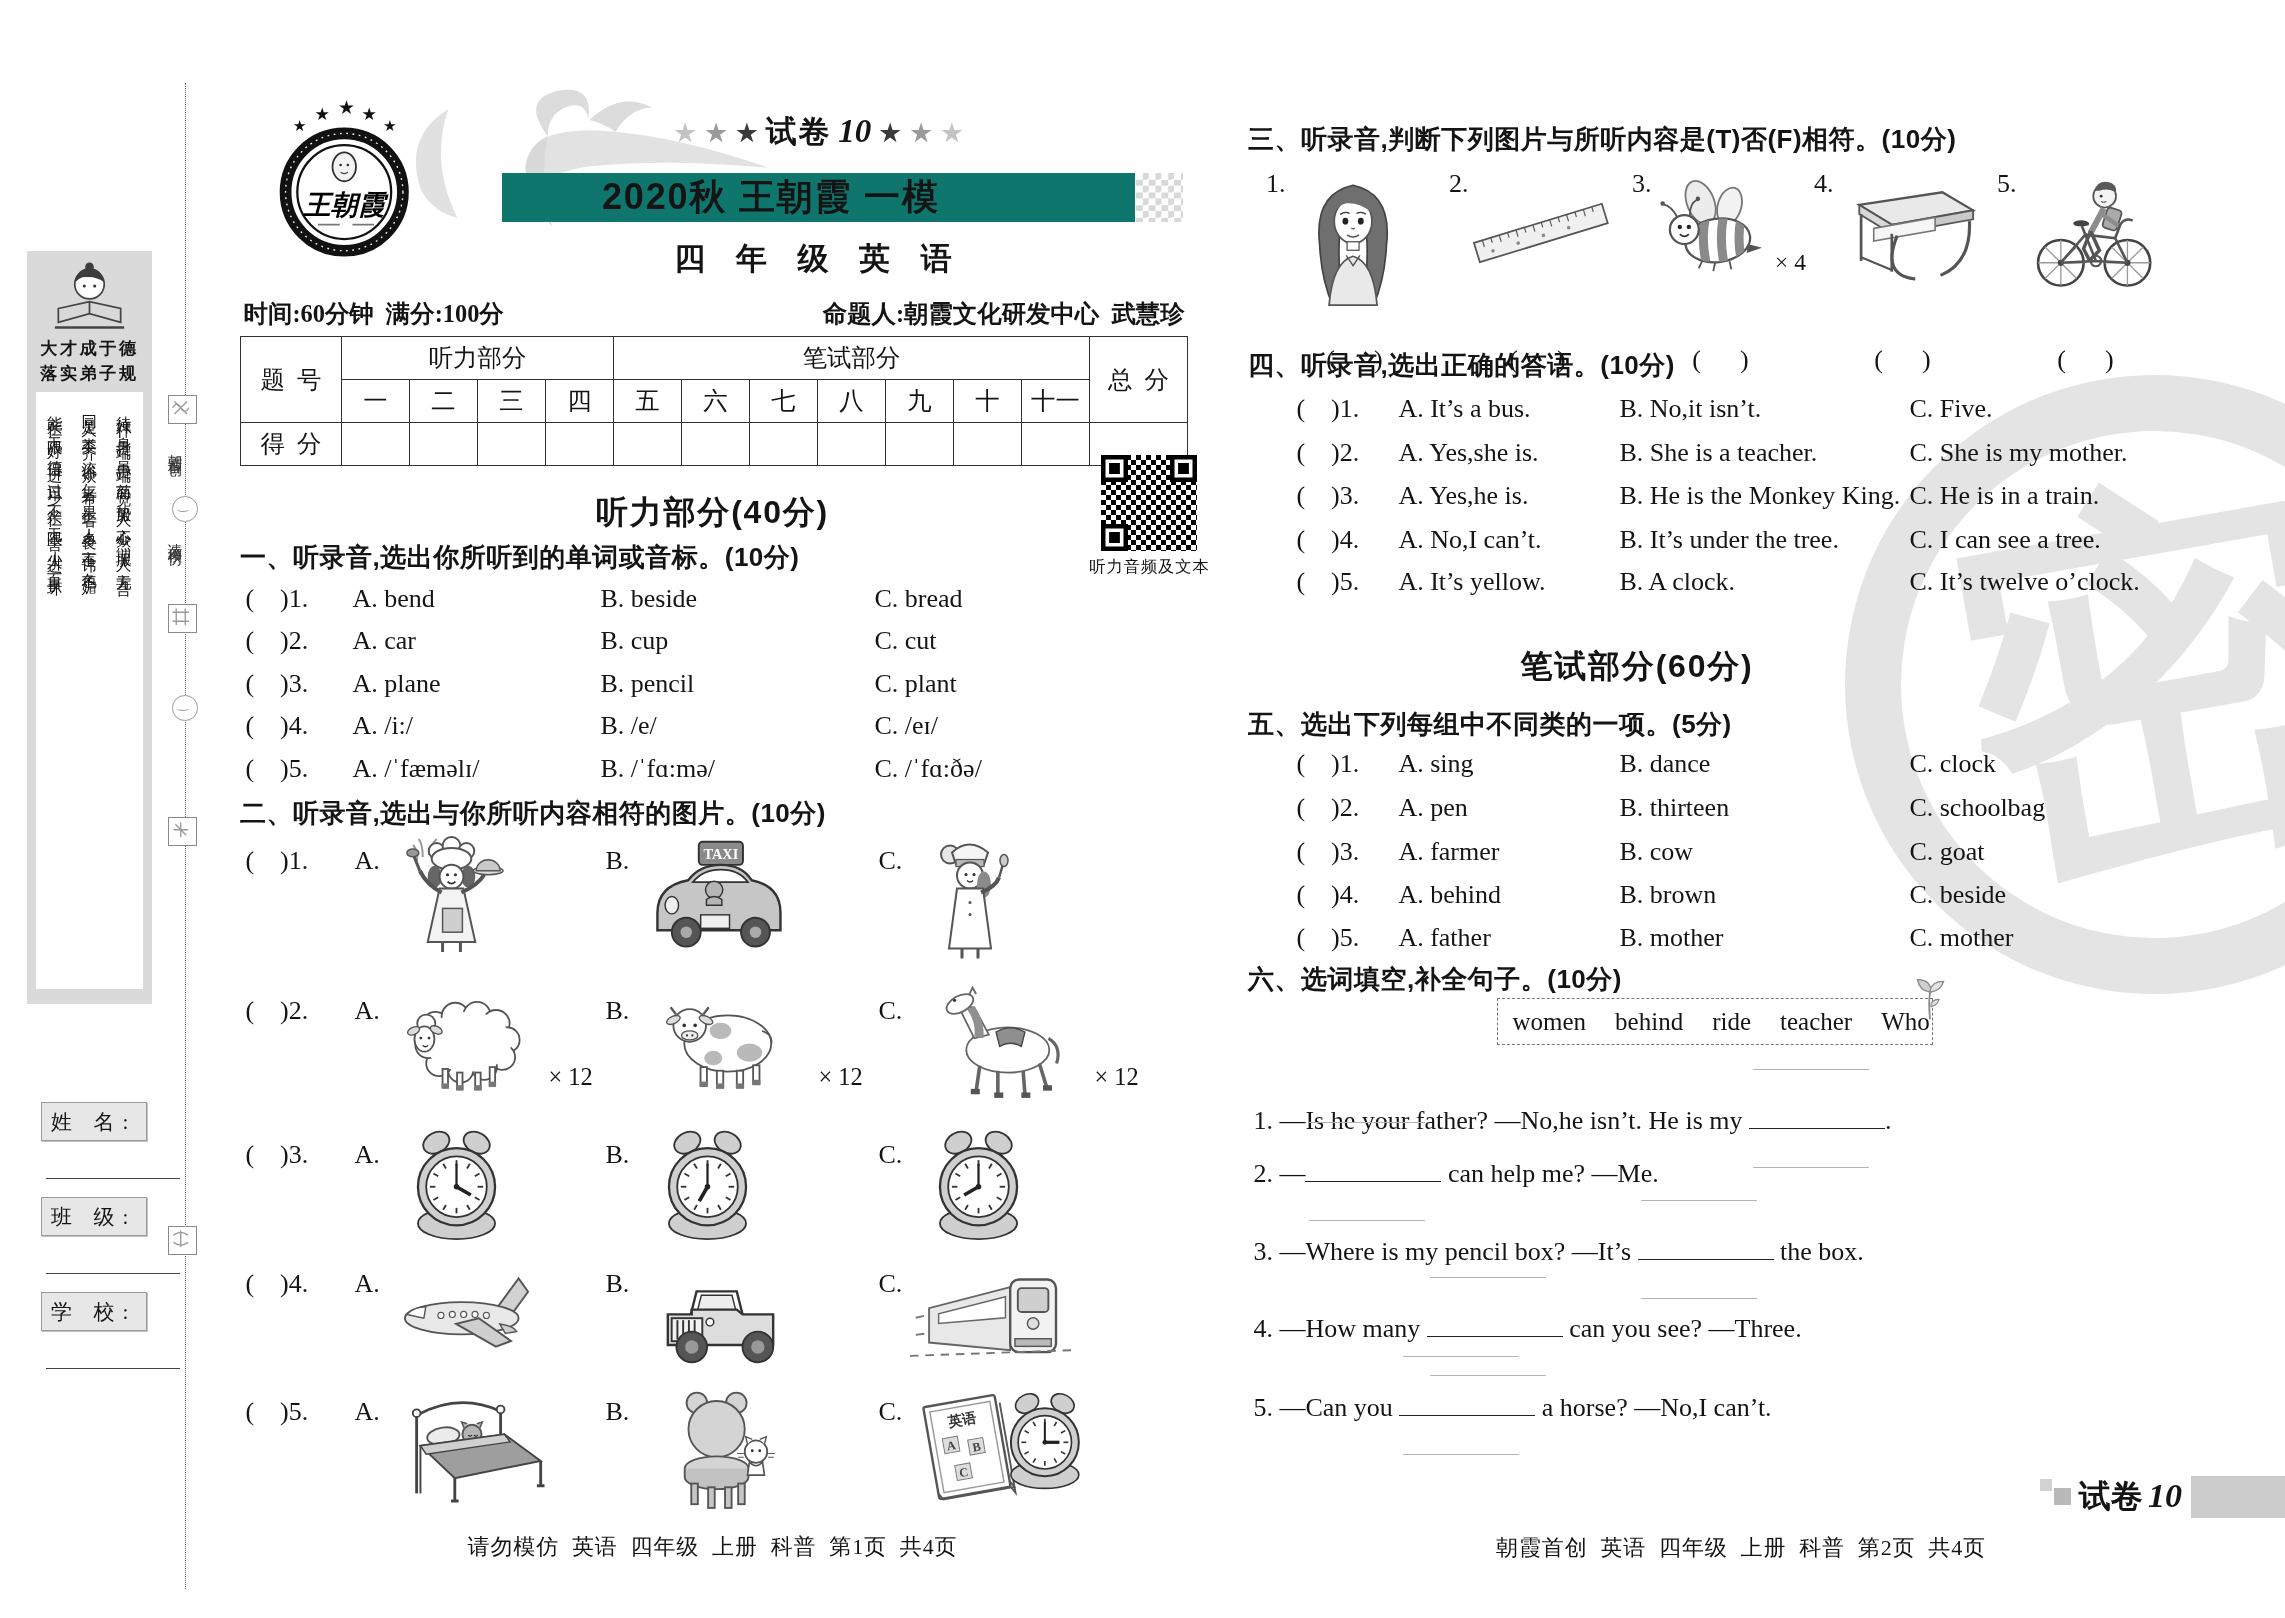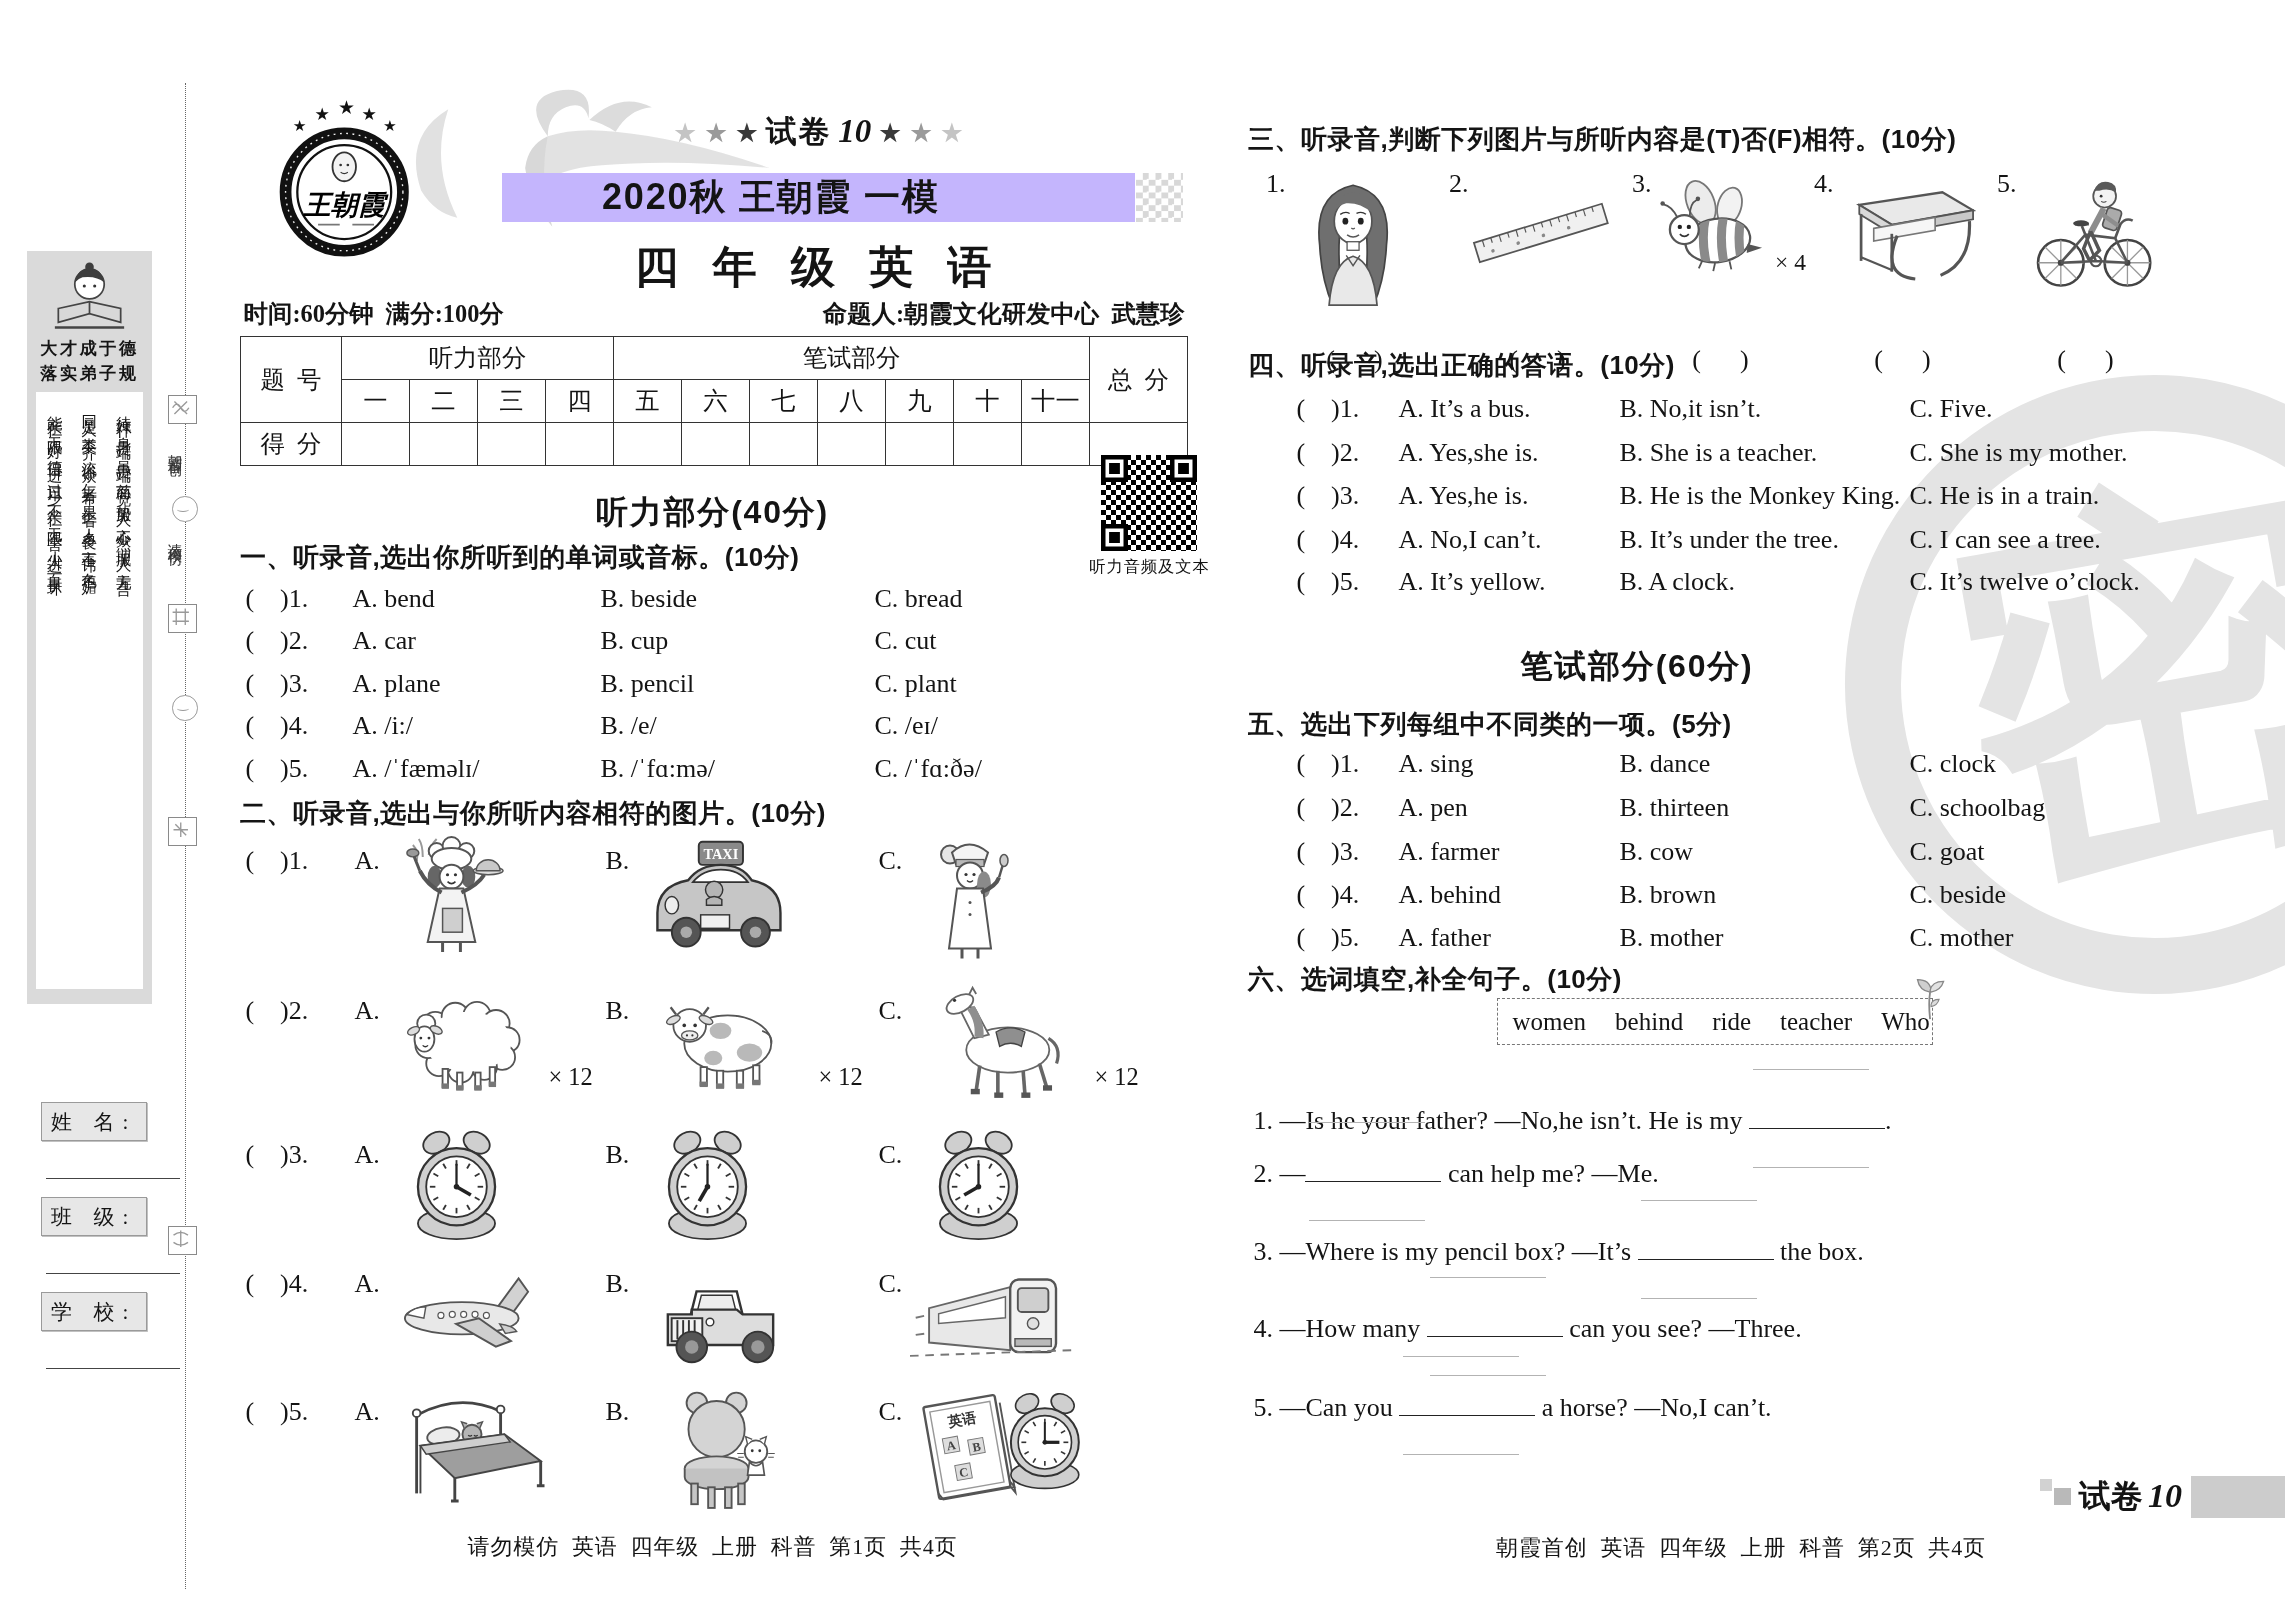--- a/index.html
+++ b/index.html
@@ -27,26 +27,26 @@
   
   .page1{position:absolute;left:240px;top:86px;width:945px;height:1502px;z-index:3}
   .page2{position:absolute;left:1248px;top:86px;width:986px;height:1502px;z-index:3}
   
   .ribbon{position:absolute;left:172px;top:-4.5px;z-index:0;opacity:.85}
   .logo{position:absolute;left:0px;top:13.6px;z-index:2}
   .starsline{position:absolute;left:262px;top:25px;width:633px;text-align:center;font-size:27px;z-index:2}
   .starsline .st1{color:#c4c4c4}.starsline .st2{color:#9a9a9a}.starsline .st3{color:#3a3a3a}
   .starsline .ttl{font-weight:bold;font-size:31px;letter-spacing:1.8px}
   .starsline .no{font-style:italic;font-weight:bold;font-size:33px}
-  .band{position:absolute;left:262px;top:87px;width:633px;height:49px;background:#c4b5fd;z-index:1;
+  .band{position:absolute;left:262px;top:87px;width:633px;height:49px;background:#0f766e;z-index:1;
         display:flex;align-items:center;padding-left:100px;box-sizing:border-box}
   .band .bandtext{font-size:36px;letter-spacing:1.8px;font-family:"Liberation Sans","DejaVu Sans",sans-serif;font-weight:bold}
   .checker{position:absolute;left:896px;top:87px;width:47px;height:49px;z-index:1;
            background:conic-gradient(#d8d8d8 25%,#fff 0 50%,#d8d8d8 0 75%,#fff 0) 0 0/12.7px 12.7px}
-  .gradetitle{position:absolute;left:262px;top:152px;width:633px;text-align:center;font-size:44px;letter-spacing:11px;z-index:2}
+  .gradetitle{position:absolute;left:262px;top:152px;width:633px;text-align:center;font-size:31px;letter-spacing:11px;z-index:2}
   .infoline{position:absolute;left:3.6px;top:212px;width:941px;display:flex;justify-content:space-between;
             font-size:24.4px;font-weight:600;white-space:pre}
   
   table.score{position:absolute;left:0;top:250px;border-collapse:collapse;table-layout:fixed;width:945px}
   table.score td{border:1.8px solid #333;text-align:center;font-size:24.4px;padding:0;height:42px;white-space:pre}
   
   .qr{position:absolute;left:861px;top:369px;width:96px;height:96px;
       background:conic-gradient(#000 25%,#fff 0 50%,#000 0 75%,#fff 0) 0 0/10px 10px}
   .qf{position:absolute;width:27px;height:27px;background:#000;box-shadow:inset 0 0 0 4.5px #000, inset 0 0 0 8.1px #fff, inset 0 0 0 13.6px #000}
   .qrcap{position:absolute;left:819px;top:470px;width:181px;text-align:center;font-size:16.3px;letter-spacing:0.9px}

